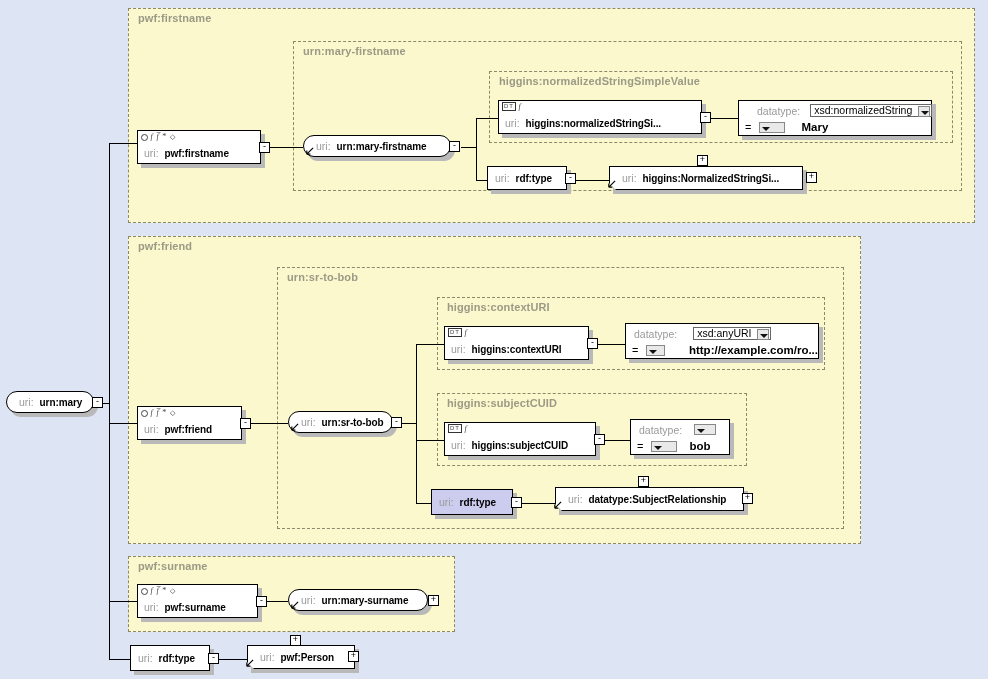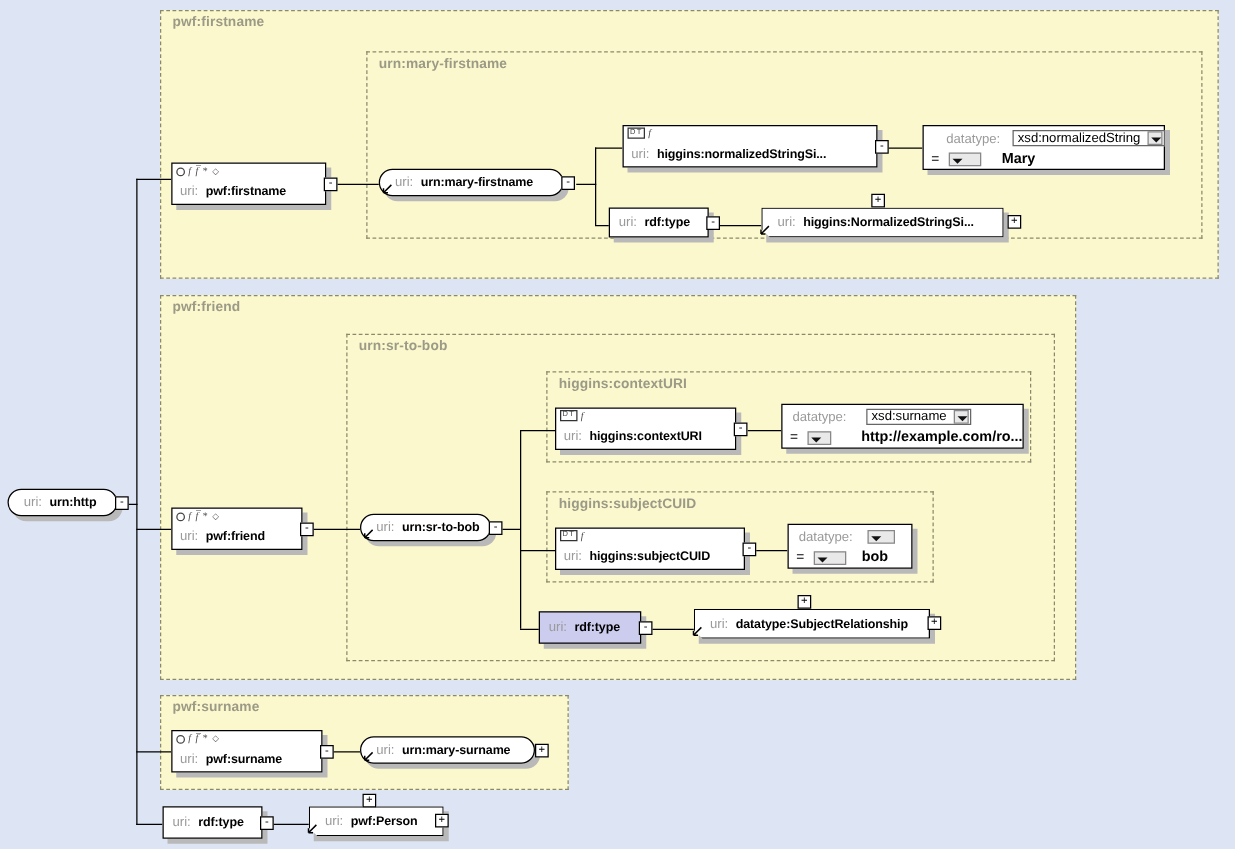--- a/index.html
+++ b/index.html
@@ -181,20 +181,23 @@
 <body>
 
 <div id="canvas">
 
   <div class="group" style="left:128px;top:8px;width:847px;height:215px;">
     <div class="group-label">pwf:firstname</div>
   </div>
   <div class="group inner" style="left:293px;top:41px;width:669px;height:150px;">
     <div class="group-label">urn:mary-firstname</div>
   </div>
+  <div class="group inner" style="left:489px;top:71px;width:464px;height:72px;">
+    <div class="group-label">higgins:normalizedStringSimpleValue</div>
+  </div>
 
   <div class="group" style="left:128px;top:236px;width:733px;height:308px;">
     <div class="group-label">pwf:friend</div>
   </div>
   <div class="group inner" style="left:277px;top:267px;width:567px;height:262px;">
     <div class="group-label">urn:sr-to-bob</div>
   </div>
   <div class="group inner" style="left:437px;top:297px;width:388px;height:73px;">
     <div class="group-label">higgins:contextURI</div>
   </div>
@@ -238,21 +241,21 @@
 
   <div class="ln lnh" style="left:521px;top:503px;width:34px;"></div>
 
   <div class="ln lnh" style="left:264px;top:601px;width:24px;"></div>
 
   <div class="ln lnh" style="left:216px;top:659px;width:31px;"></div>
 
   <div class="sh" style="left:10px;top:395px;width:88px;height:22px;border-radius:11px;"></div>
   <div class="pill" style="left:6px;top:391px;width:88px;height:22px;">
     <span class="uri-lbl">uri:</span>
-    <span class="uri-val">urn:http</span>
+    <span class="uri-val">urn:mary</span>
   </div>
   <div class="exp" style="left:92px;top:397px;">
     <i>-</i>
   </div>
 
   <div class="sh" style="left:141px;top:134px;width:124px;height:34px;"></div>
   <div class="propnode" style="left:137px;top:130px;width:124px;height:34px;">
     <div class="icons">
       <span class="ci"></span><span style="font-style:italic"> f </span><span style="font-style:italic">f̅</span> <span>*</span> <span style="font-size:7px">◇</span>
     </div>
@@ -369,21 +372,21 @@
   </div>
   <div class="exp" style="left:587px;top:338px;">
     <i>-</i>
   </div>
 
   <div class="sh" style="left:629px;top:327px;width:194px;height:36px;"></div>
   <div class="dtbox" style="left:625px;top:323px;width:194px;height:36px;">
     <div class="r1">
       <span class="dt-lbl" style="margin-left:8px;">datatype:</span>
       <span class="combo" style="margin-left:16px;">
-        <span class="dt-type">xsd:surname</span>
+        <span class="dt-type">xsd:anyURI</span>
         <span class="arrowbtn"></span>
       </span>
     </div>
     <div class="r2">
       <span class="eq" style="margin-left:6px;">=</span>
       <span class="arrowbtn" style="margin-left:8px;width:26px;"></span>
       <span class="dt-val" style="margin-left:24px;">http://example.com/ro...</span>
     </div>
   </div>
 

